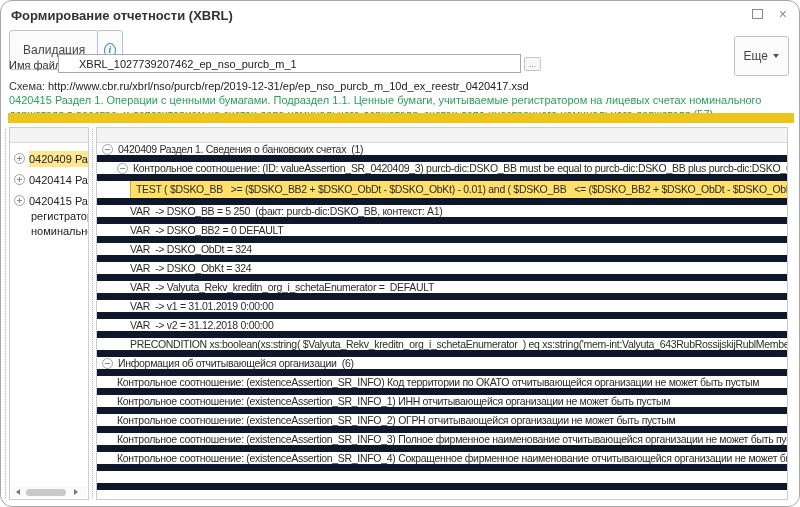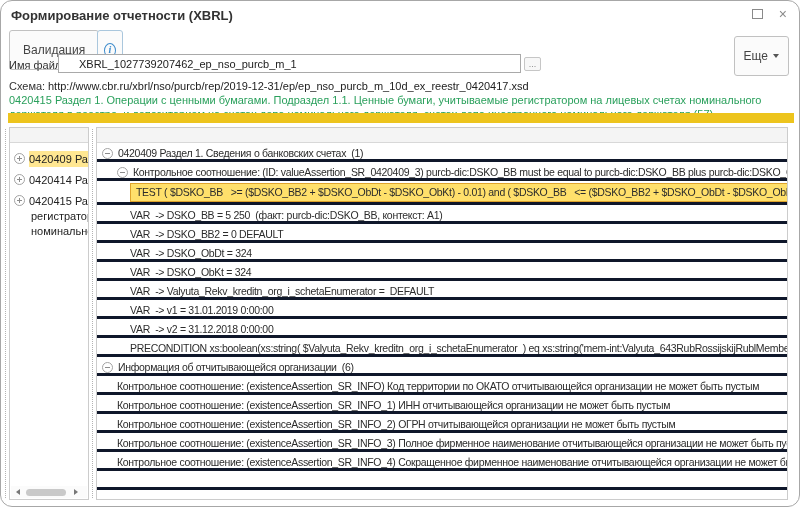--- a/index.html
+++ b/index.html
@@ -44,21 +44,21 @@
   .expander::before{content:'';position:absolute;left:2px;right:2px;top:4px;height:1px;background:#8c8c8c;}
   .expander.plus::after{content:'';position:absolute;top:2px;bottom:2px;left:4px;width:1px;background:#8c8c8c;}
   
   .hscroll{position:absolute;left:1px;right:1px;bottom:1px;height:12px;display:flex;align-items:center;background:#fbfbfb;}
   .arr{width:0;height:0;display:inline-block;flex:none;}
   .arr.left{border-top:3.5px solid transparent;border-bottom:3.5px solid transparent;border-right:4px solid #777;margin-left:5px;}
   .arr.right{border-top:3.5px solid transparent;border-bottom:3.5px solid transparent;border-left:4px solid #777;margin-left:8px;}
   .thumb{width:40px;height:7px;border-radius:4px;background:#c9c9c9;margin-left:6px;}
   
   .rows{position:absolute;left:0;right:0;top:15px;bottom:0;overflow:hidden;}
-  .rrow{display:flex;align-items:flex-end;gap:5px;height:19px;box-sizing:border-box;border-bottom:3px solid #0f172a;white-space:pre;overflow:hidden;}
+  .rrow{display:flex;align-items:center;gap:5px;height:19px;box-sizing:border-box;border-bottom:7px solid #0f172a;white-space:pre;overflow:hidden;}
   .rrow.lvl0{padding-left:5px;}
   .rrow.lvl1{padding-left:20px;}
   .rrow.lvl2{padding-left:33px;}
   .rrow.hl-row{height:24px;}
   .rtext{font-size:10.5px;letter-spacing:-0.3px;color:#2c2c2c;}
   .hl{font-size:10.5px;letter-spacing:-0.3px;color:#2c2c2c;background:#ffe06b;border:1px solid #dfa42c;padding:2px 5px 3px 5px;}
   .rrow.empty{height:19px;}
 </style>
 </head>
 <body>

